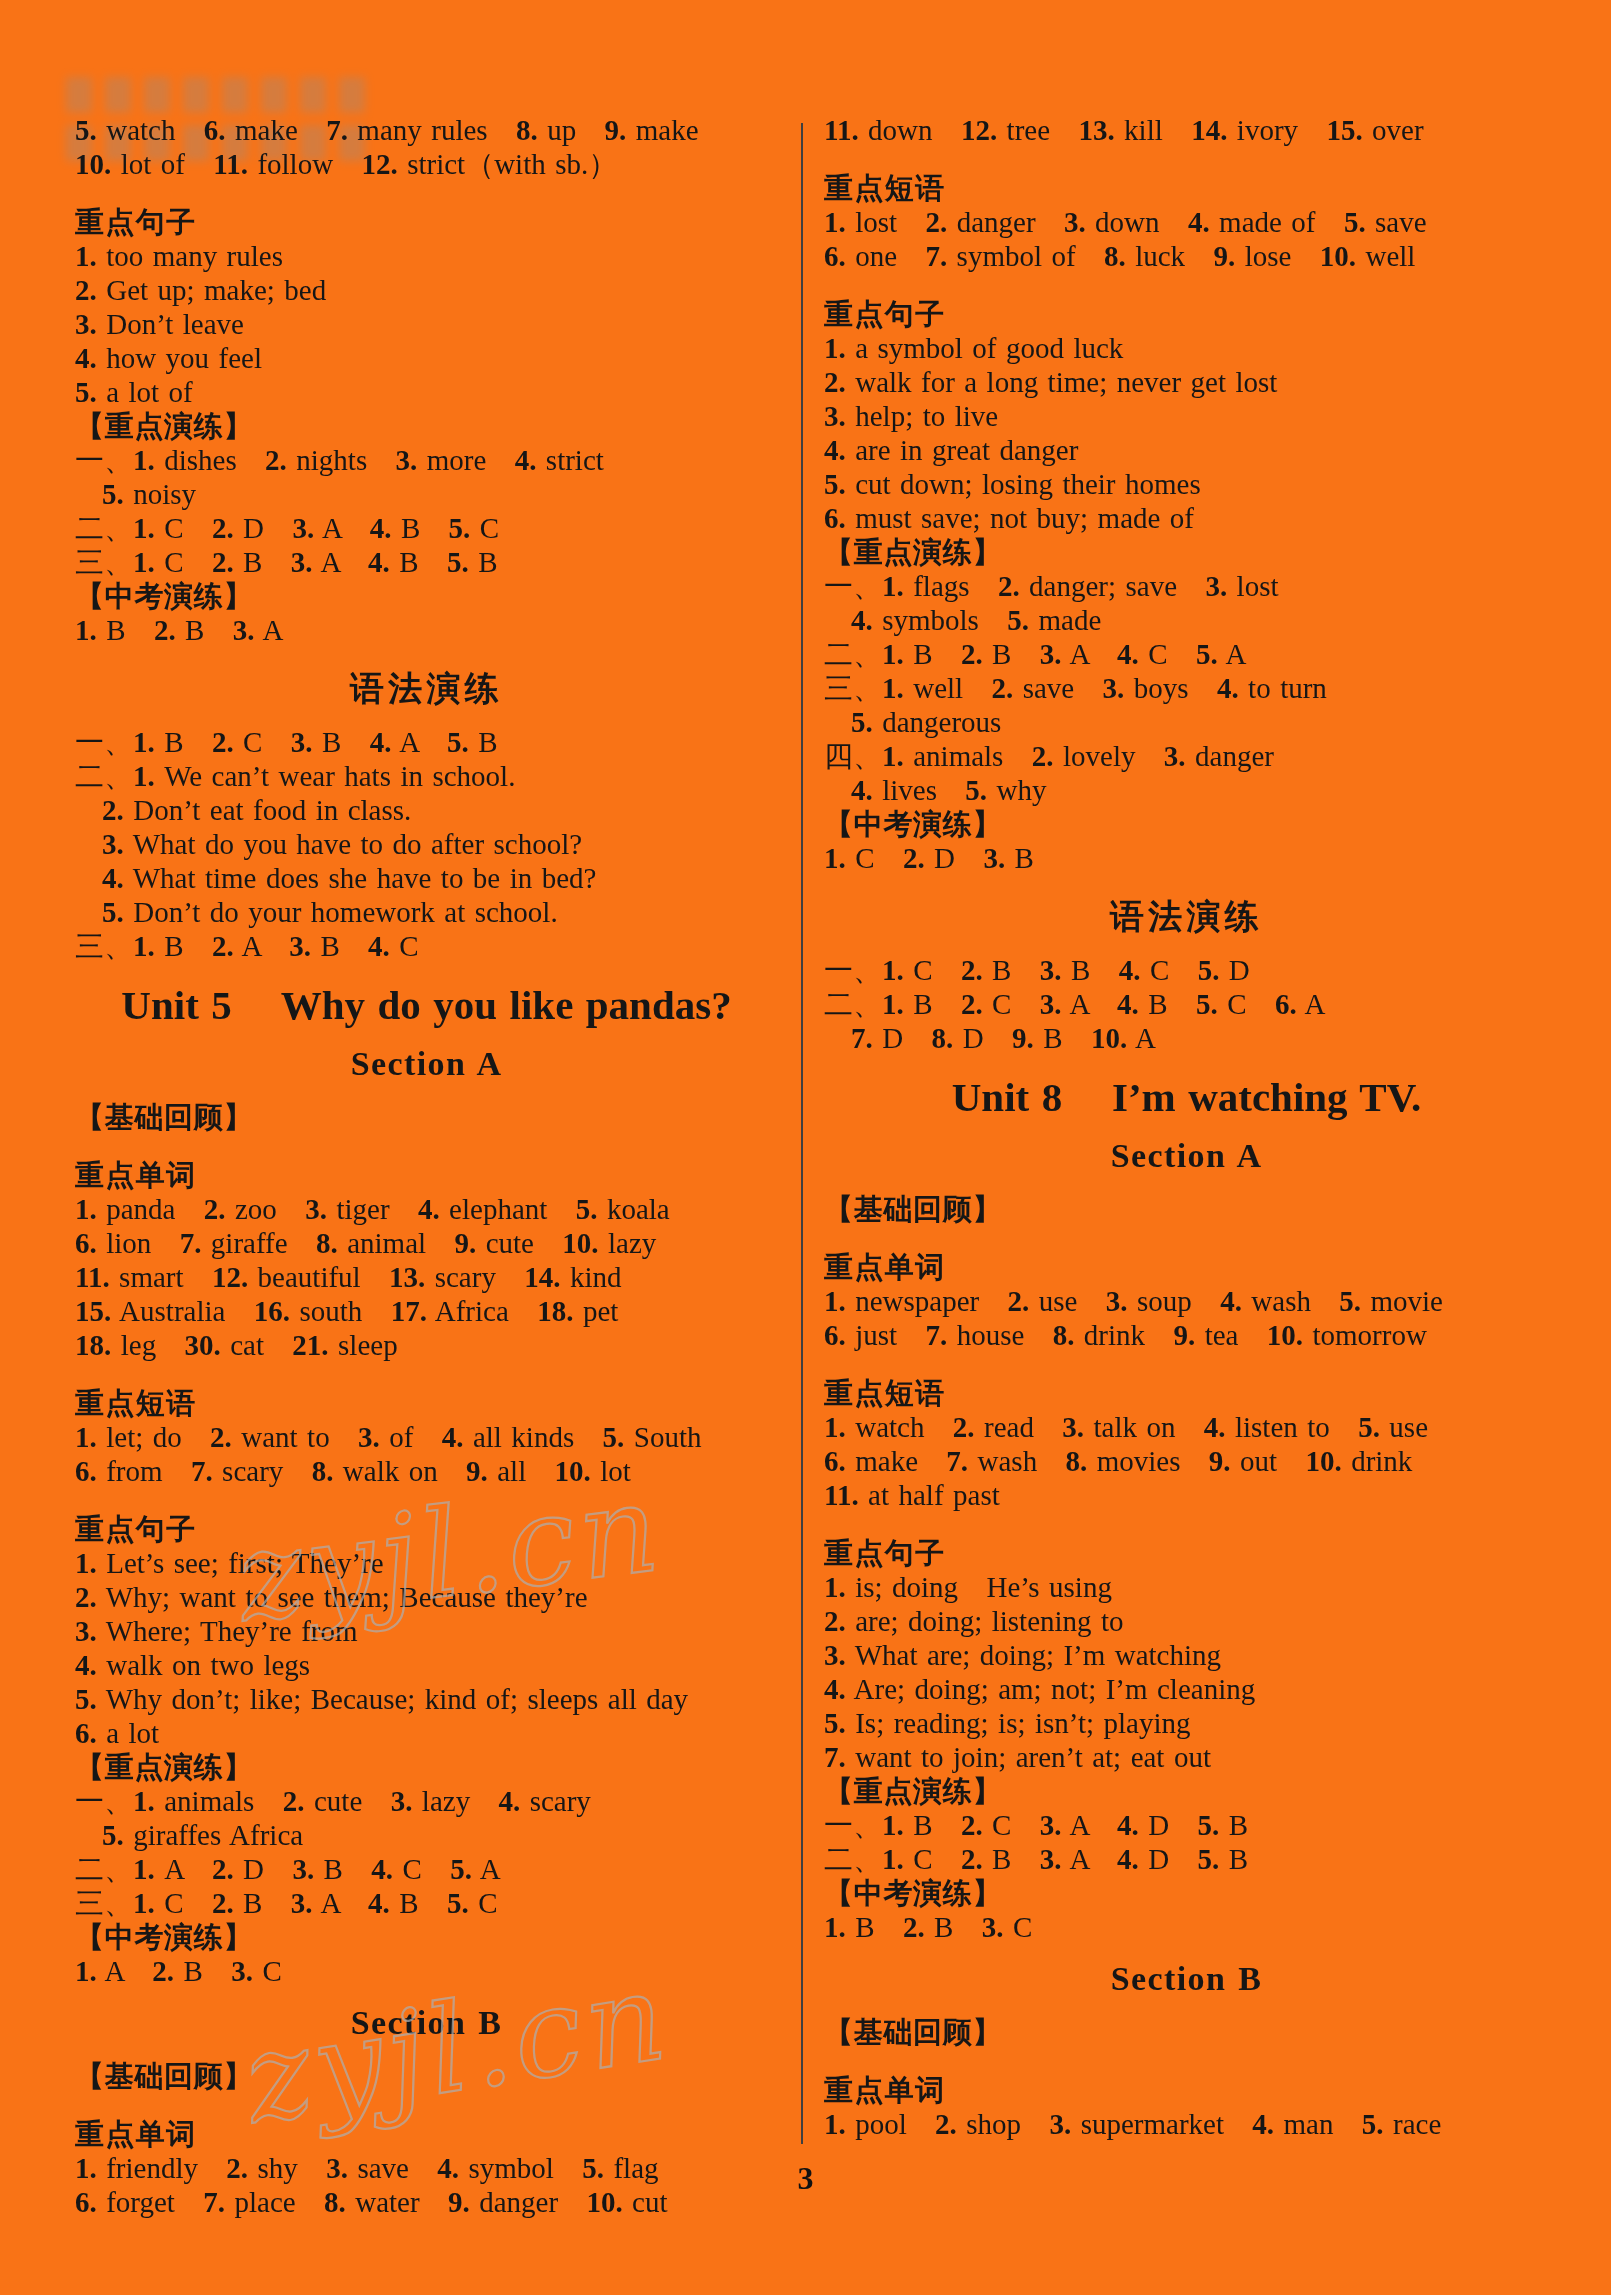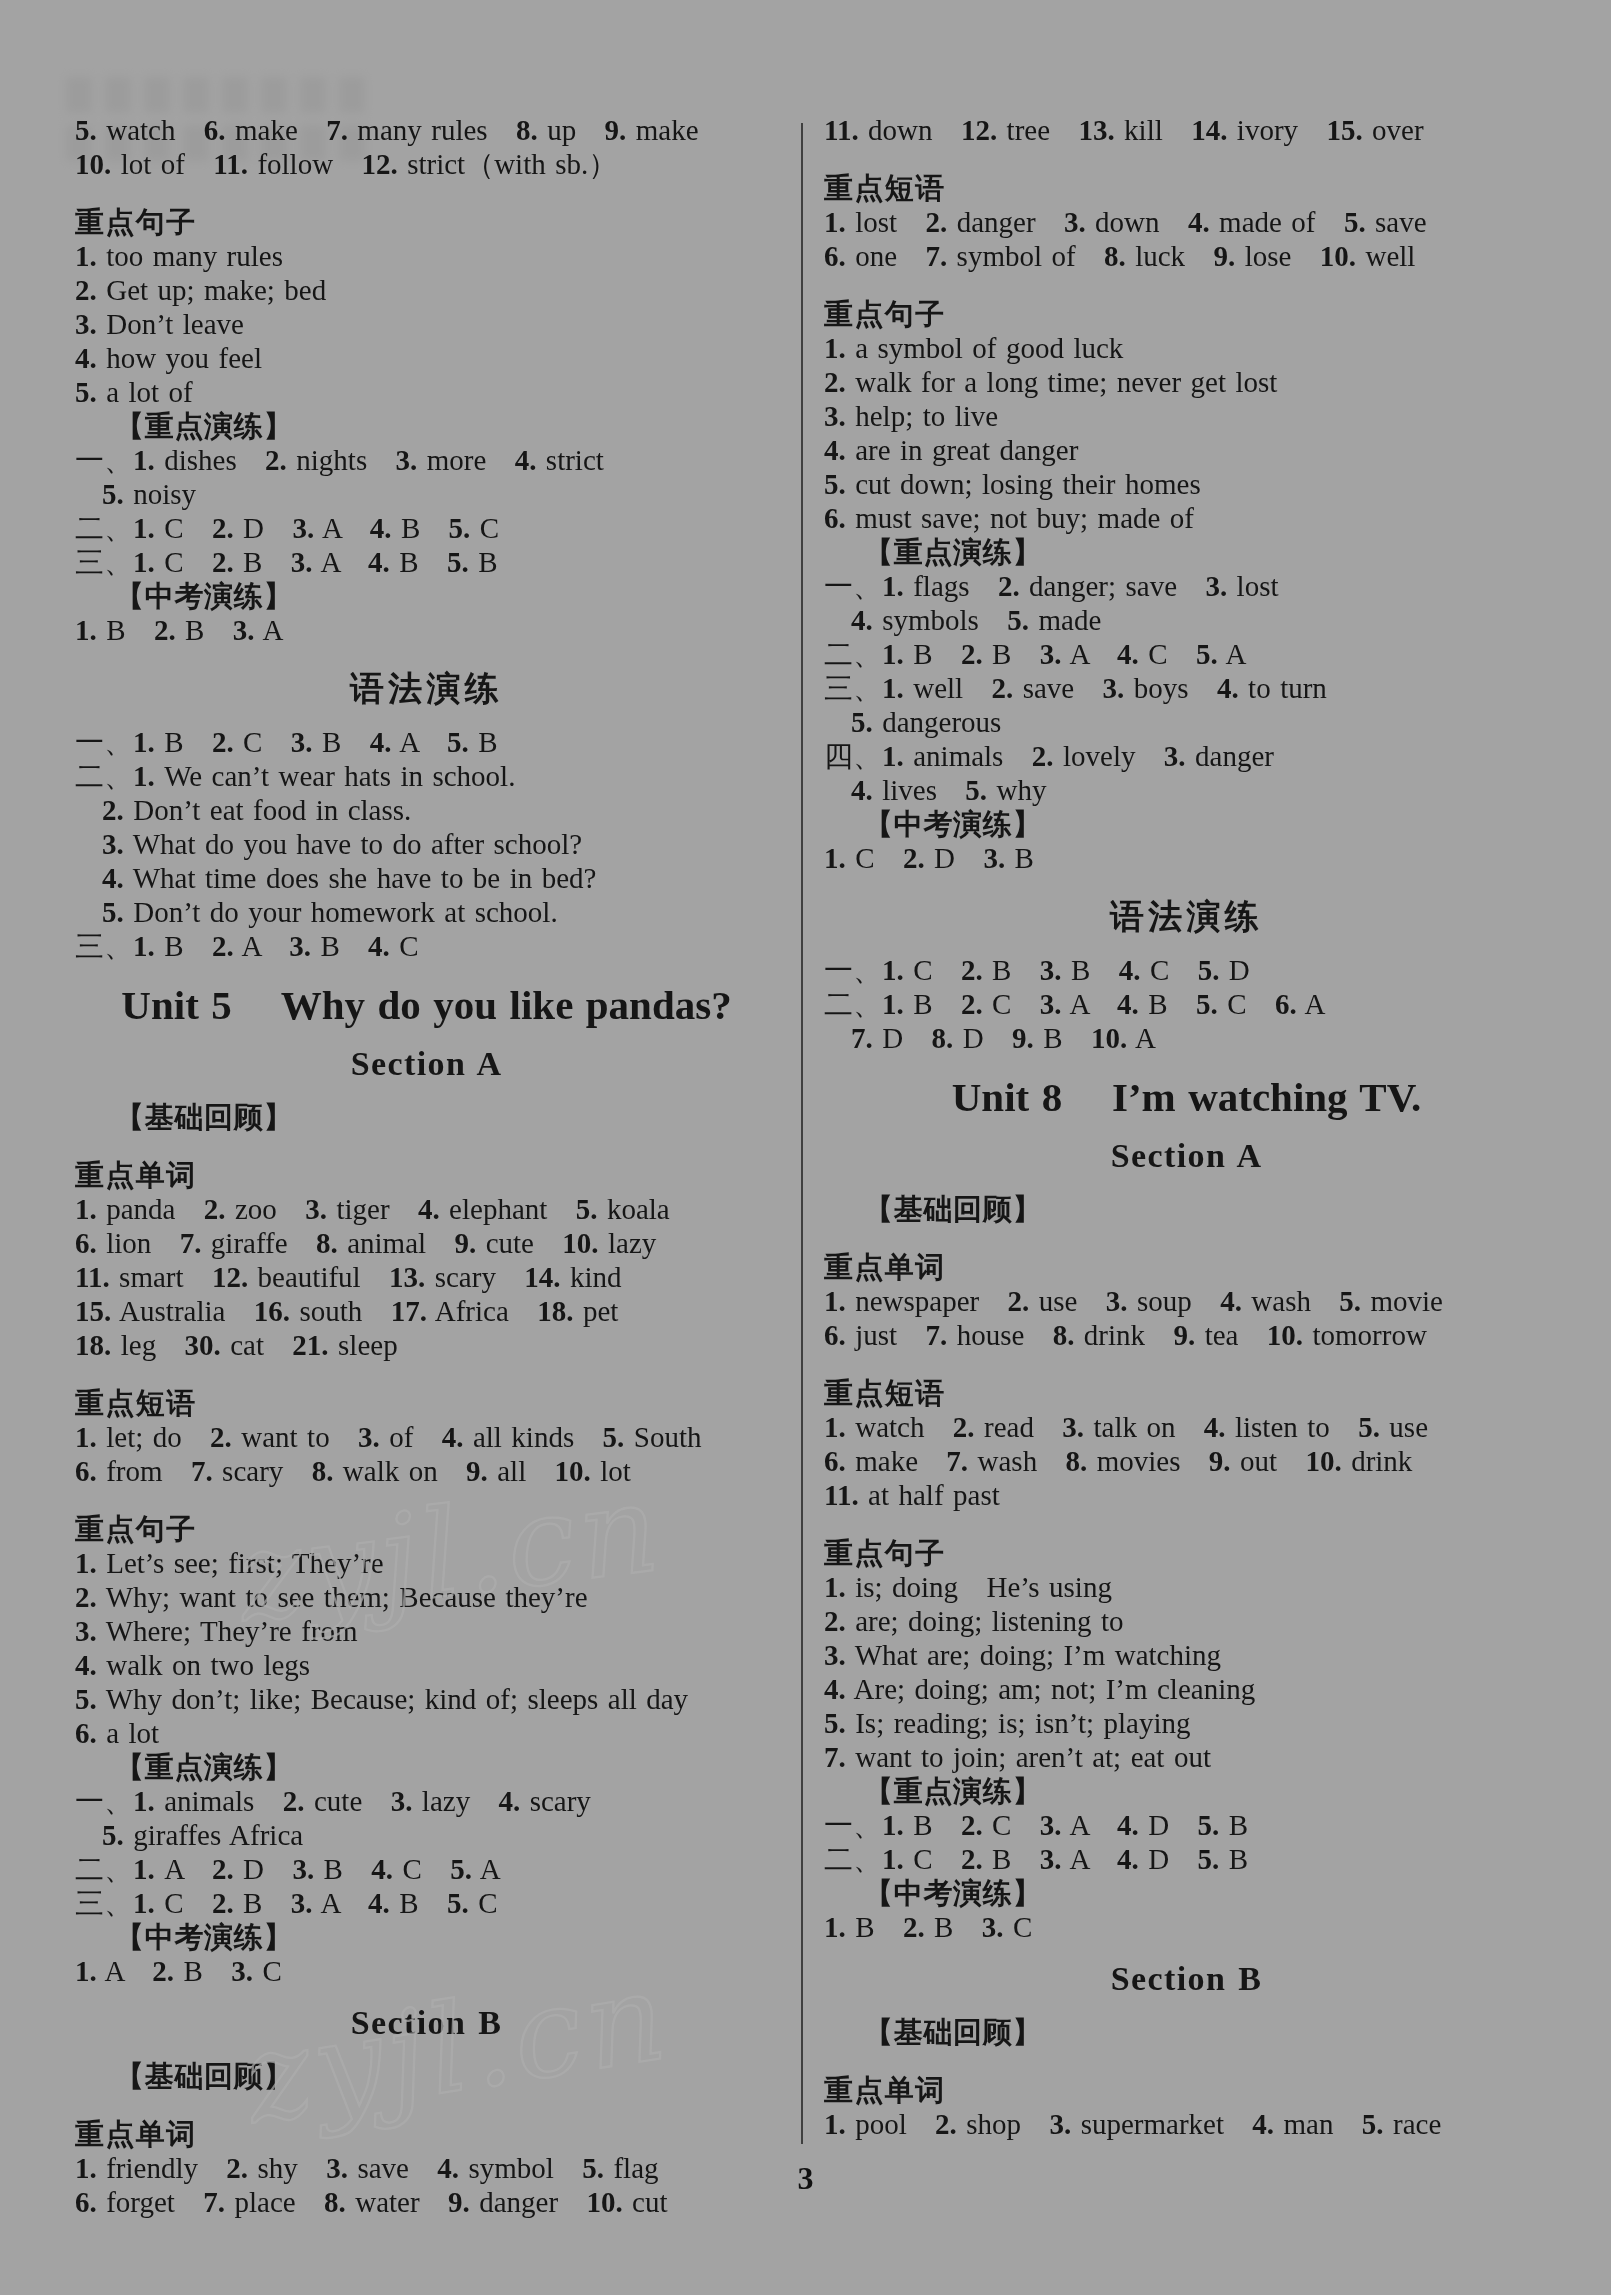--- a/index.html
+++ b/index.html
@@ -1,35 +1,35 @@
 <!DOCTYPE html>
 <html style="font-size:11.5px"><head>
 <meta charset="utf-8">
 <style>
   html,body{margin:0;padding:0;background:#d8d8d8;}
   .page{
     position:relative;
     width:1611px;height:2295px;
-    background:#a3a3a3;
+    background:#f97316;
     overflow:hidden;
     font-family:"Liberation Serif",serif;
   }
   .col{position:absolute;top:113px;}
   #col-left{left:75px;width:703px;}
   #col-right{left:824px;width:725px;}
   .ln{
     font:29px/34px "Liberation Serif",serif;
     color:#161616;
     white-space:pre;
     word-spacing:2.2px;
   }
   .ln b{font-weight:700;}
   .indent{padding-left:27px;}
   .hei{font-family:"Liberation Sans",sans-serif;font-weight:900;letter-spacing:1.4px;margin-top:24px;}
-  .bracket{font-family:"Liberation Sans",sans-serif;font-weight:900;font-size:29px;letter-spacing:0.7px;margin-left:40px;}
+  .bracket{font-family:"Liberation Sans",sans-serif;font-weight:900;font-size:29px;letter-spacing:0.7px;}
   .grammar{
     font:900 34px/34px "Liberation Sans",sans-serif;
     text-align:center;margin:24px 0 20px;letter-spacing:4.3px;white-space:pre;
   }
   .unit{
     font:700 41px/41px "Liberation Serif",serif;
     text-align:center;margin:21.5px 0 21.5px;white-space:pre;
   }
   .section{
     font:700 34px/34px "Liberation Serif",serif;

